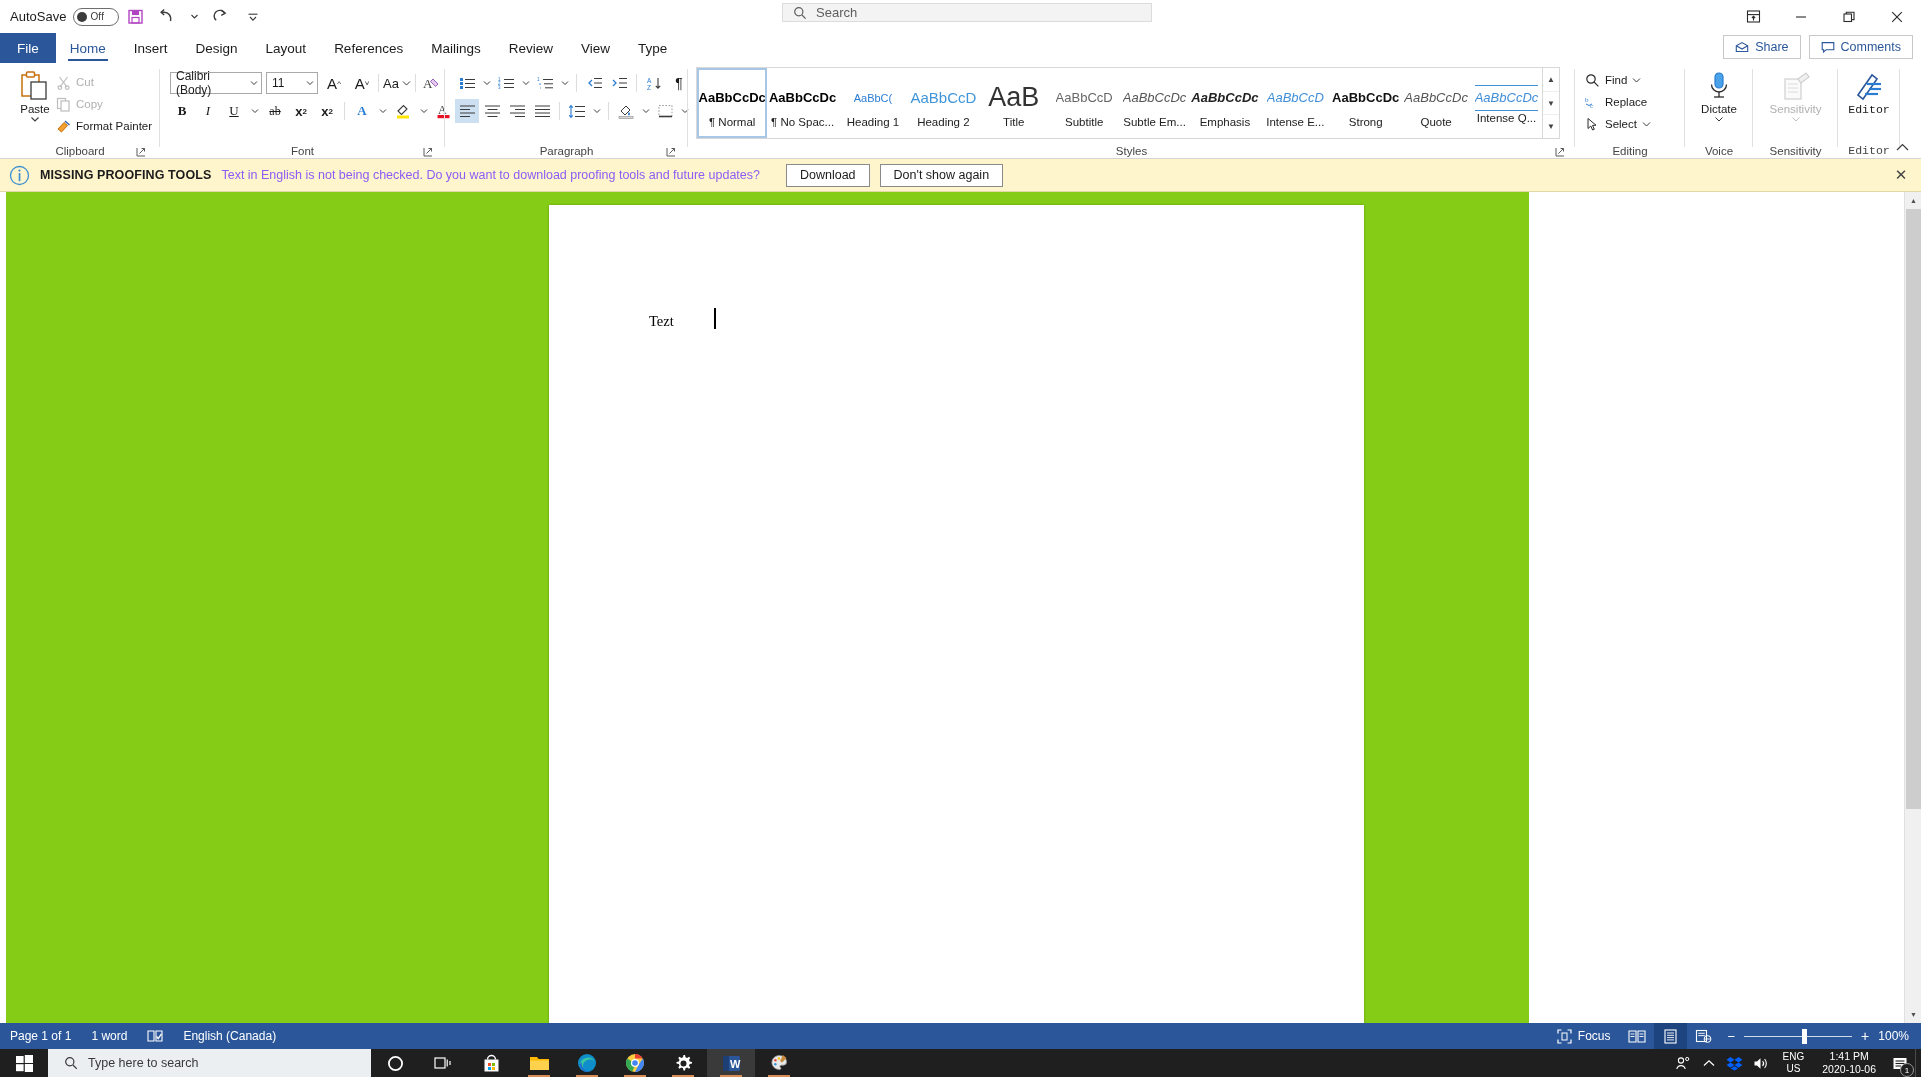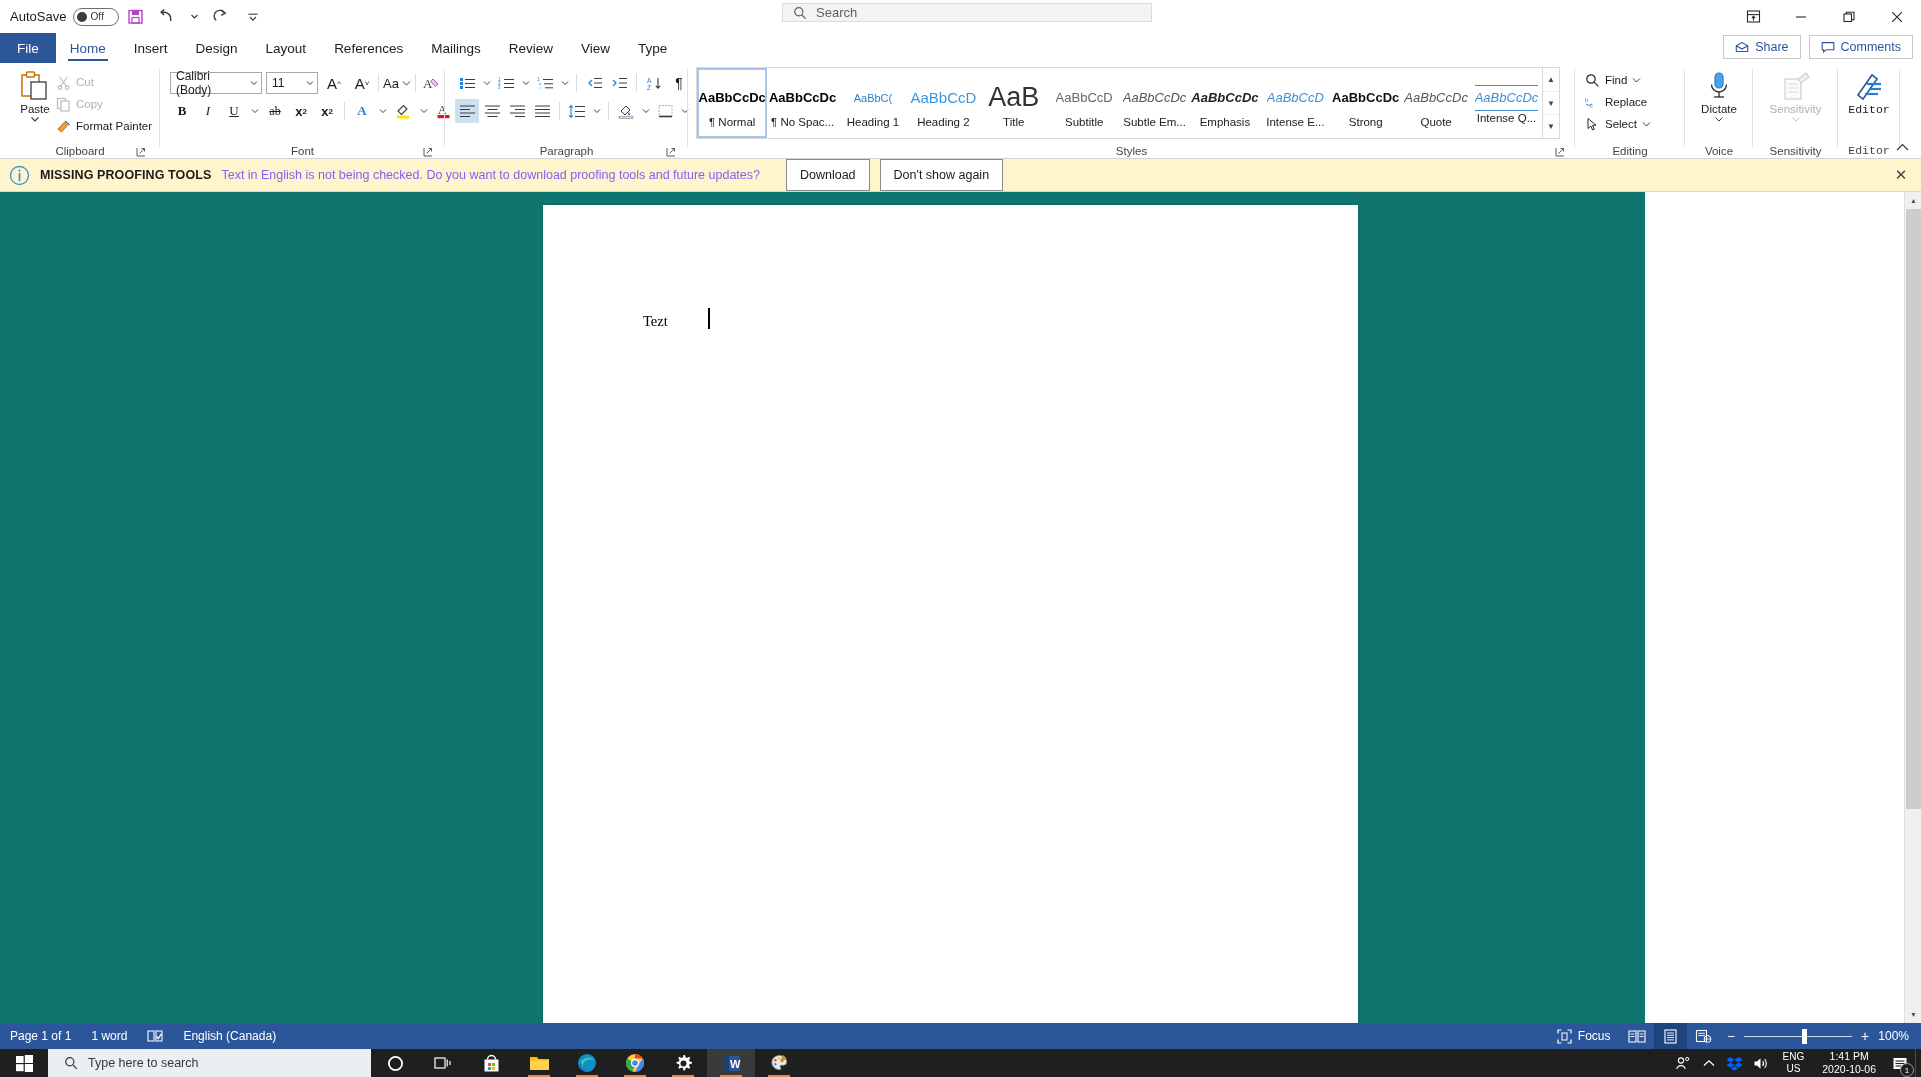--- a/index.html
+++ b/index.html
@@ -133,32 +133,32 @@
 
   
   .notif {
     position: absolute; top: 159px; left: 0; width: 1921px; height: 33px;
     background: #fff5cc; border-bottom: 1px solid #e3d9a8;
     display: flex; align-items: center; padding-left: 9px; gap: 10px;
   }
   .notif-strong { font-size: 12.5px; color: #1b1b1b; font-weight: bold; letter-spacing: .1px; }
   .notif-text { font-size: 12.5px; color: #8b5cf6; }
   .notif-btn {
-    height: 32px; background: #fff; border: 1px solid #8a8a8a;
+    height: 23px; background: #fff; border: 1px solid #8a8a8a;
     font-size: 12.5px; color: #1b1b1b; display: flex; align-items: center; padding: 0 13px;
   }
   .notif-x {
     position: absolute; right: 10px; top: 6px; width: 20px; height: 20px;
     display: flex; align-items: center; justify-content: center; font-size: 15px; color: #444;
   }
 
   
   .docarea {
-    position: absolute; top: 192px; left: 0; width: 1645px; height: 831px;
-    background: #0f766e; overflow: hidden;
+    position: absolute; top: 192px; left: 6px; width: 1523px; height: 831px;
+    background: #84cc16; overflow: hidden;
   }
   .page {
     position: absolute; left: 543px; top: 13px; width: 815px; height: 1010px;
     background: #fff; box-shadow: 0 0 2px rgba(0,0,0,.28);
   }
   .doctext {
     position: absolute; left: 100px; top: 108px;
     font-size: 14.5px; color: #000; white-space: pre; font-family: "Liberation Serif", serif;
   }
   .caret-bar {

